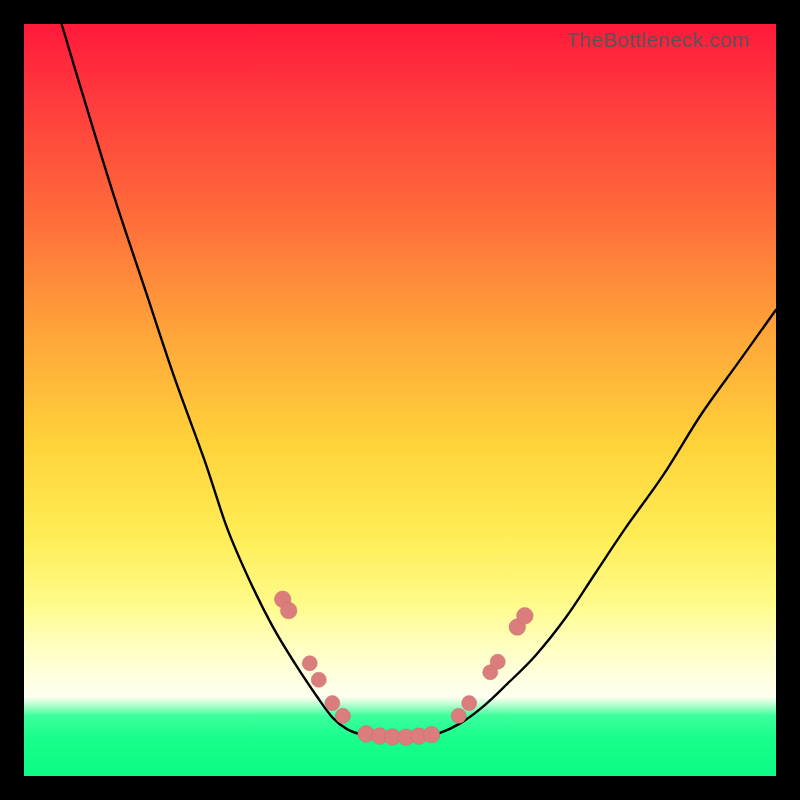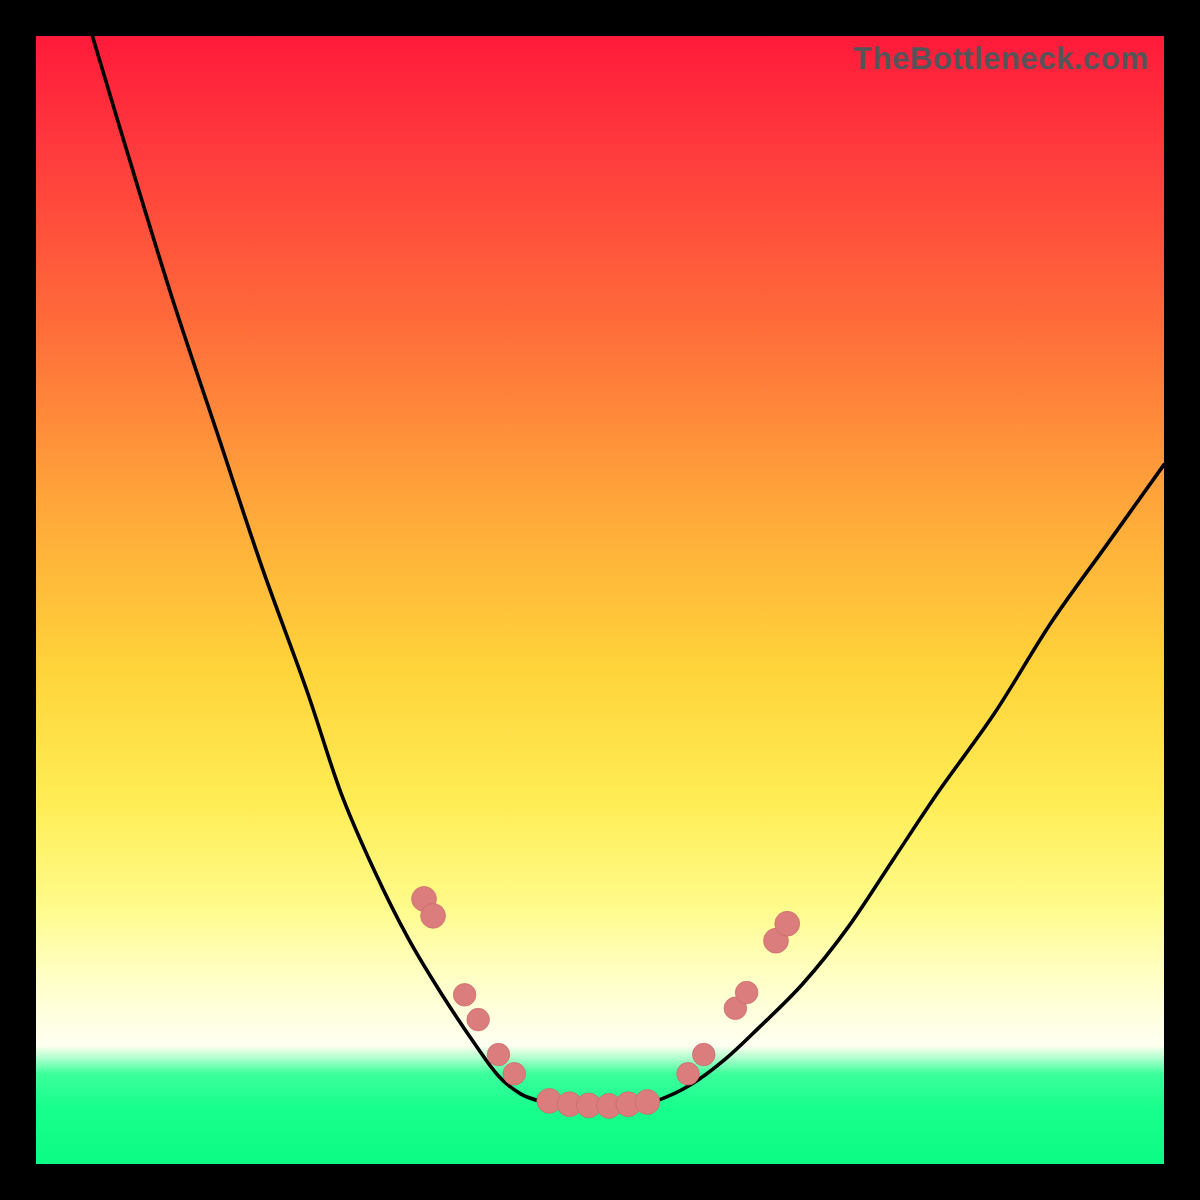--- a/index.html
+++ b/index.html
@@ -38,24 +38,24 @@
       #fffff0 89.5%,
       #b8ffd0 90.5%,
       #3cff9c 92%,
       #18fe8c 95%,
       #0cfc84 100%
     );
   }
   .watermark {
     position: absolute;
     top: 4px;
-    right: 10px;
+    right: 26px;
     color: #555559;
     font-size: 21px;
-    font-weight: 700;
+    font-weight: 400;
     letter-spacing: 0.2px;
     user-select: none;
   }
   svg.curve {
     position: absolute;
     left: 0;
     top: 0;
     width: 752px;
     height: 752px;
     overflow: visible;

